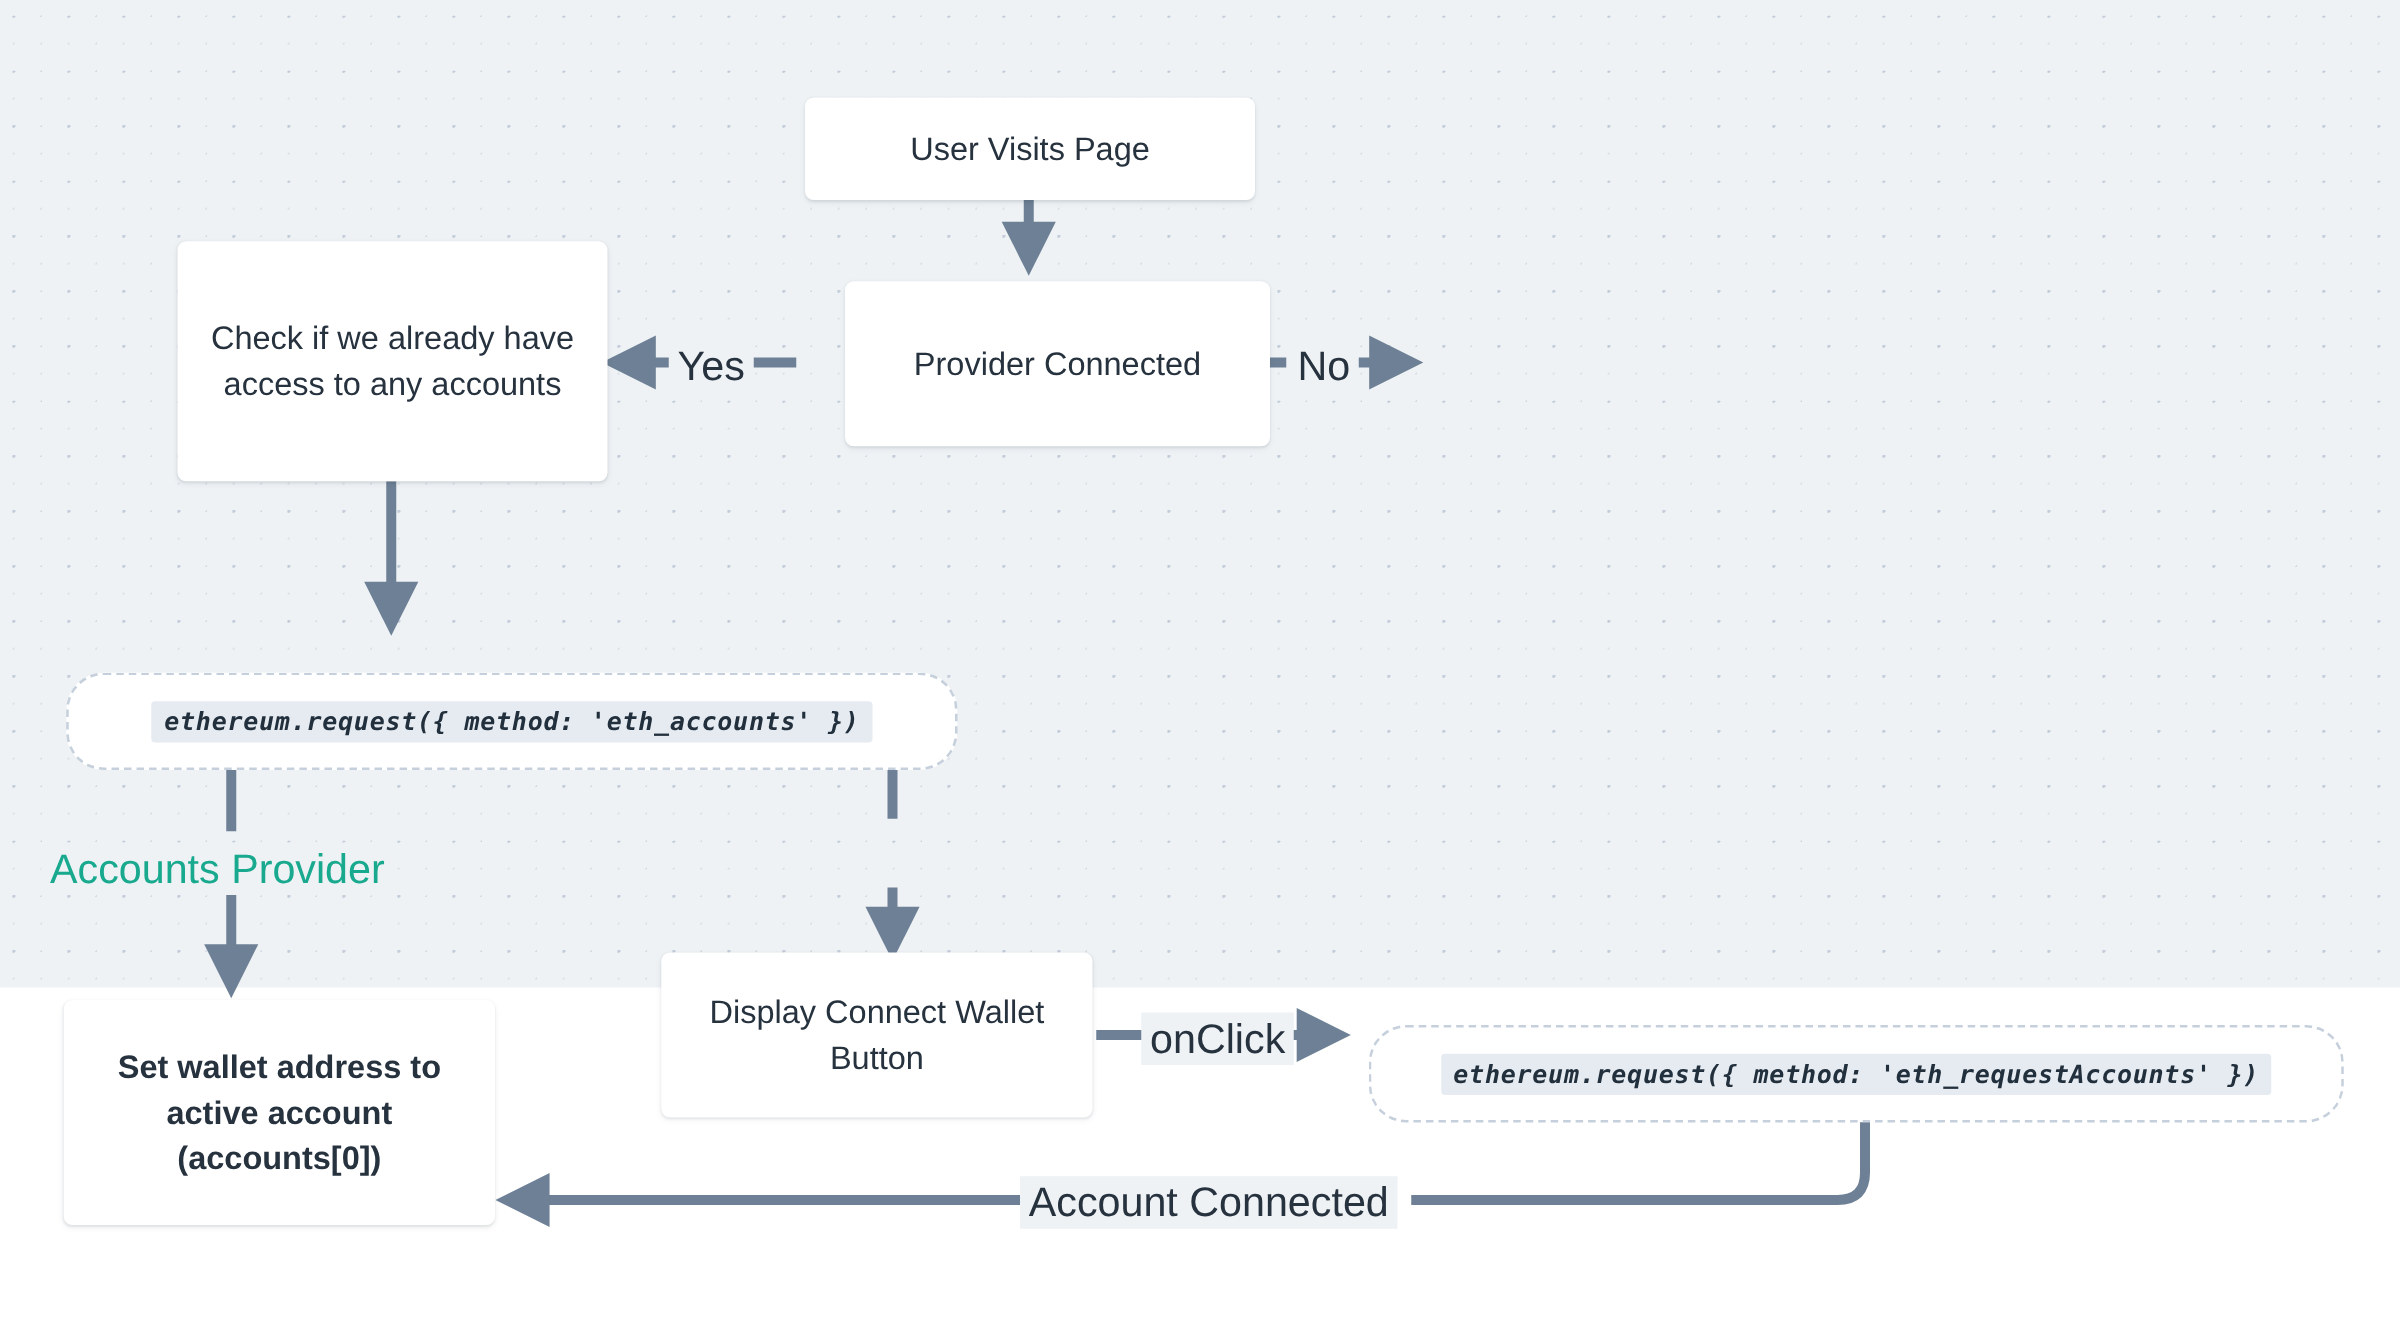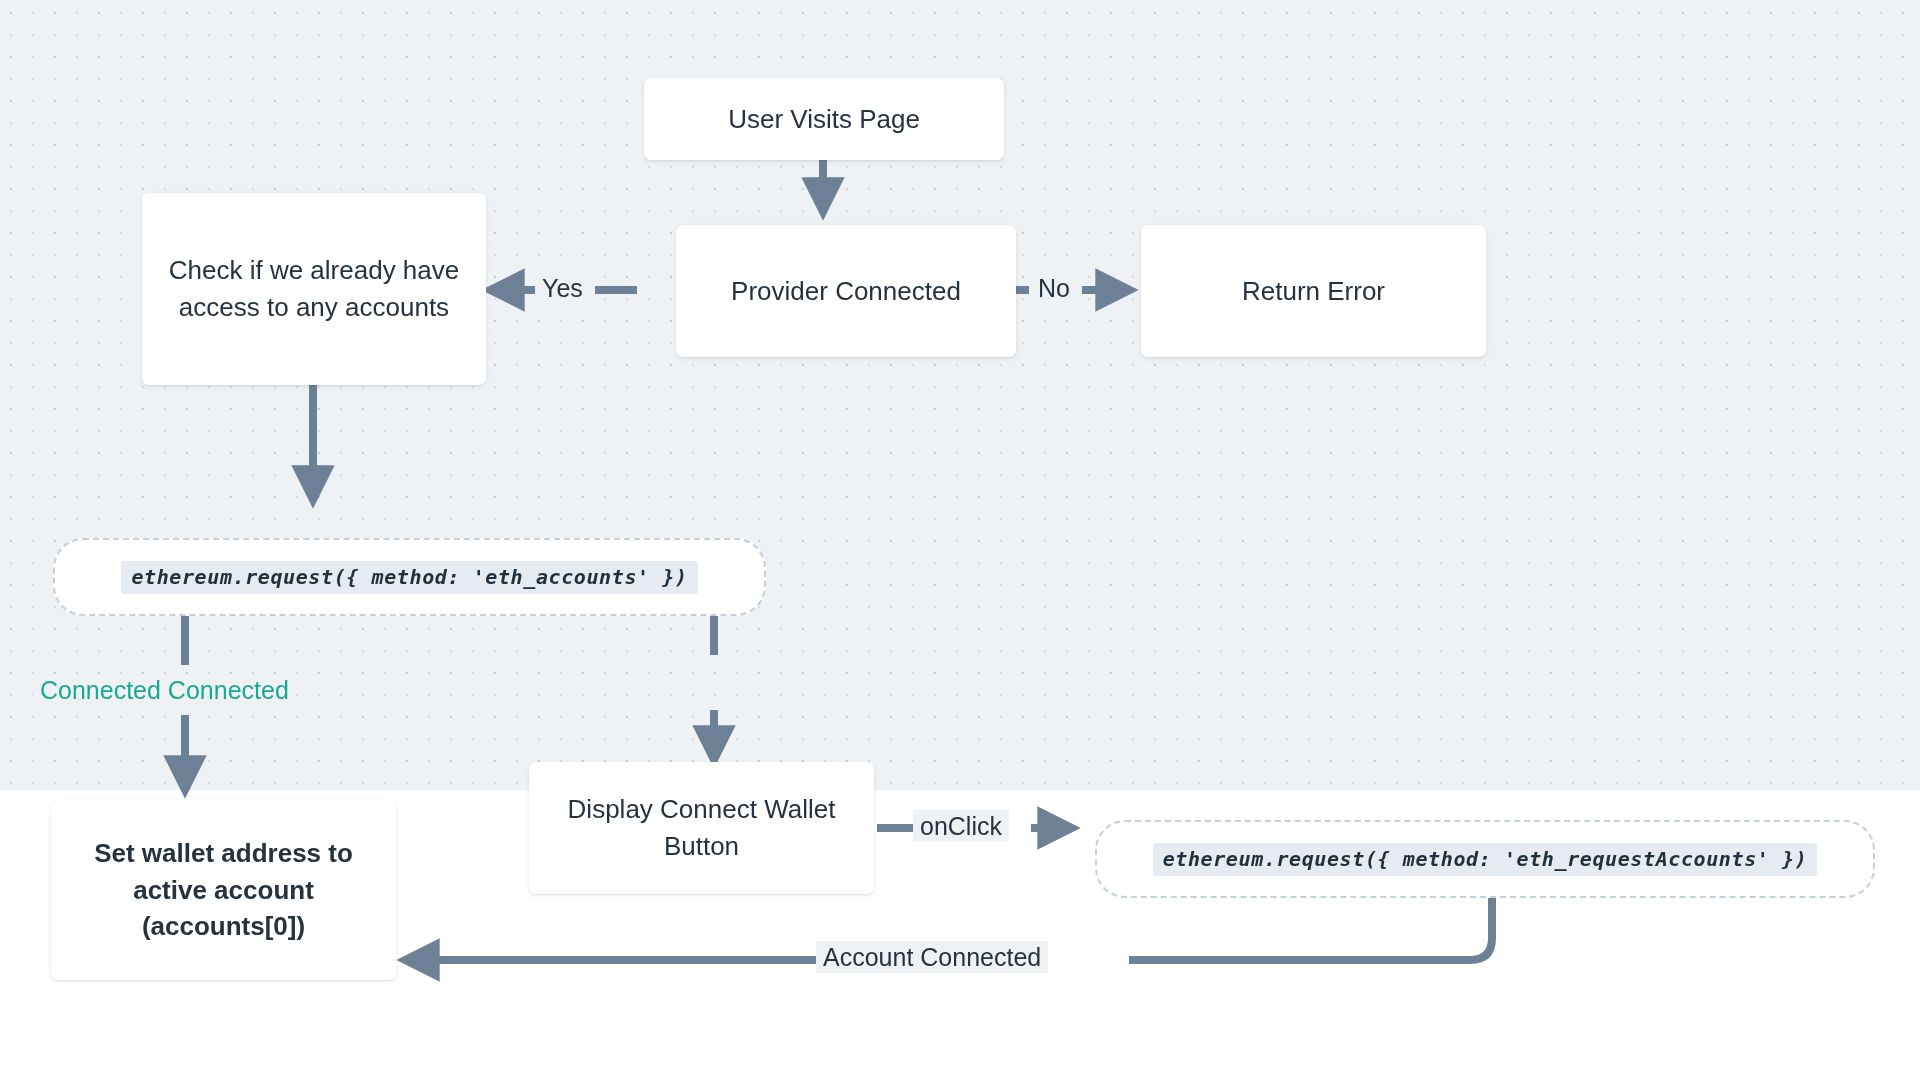--- a/index.html
+++ b/index.html
@@ -72,21 +72,21 @@
     top: 0; left: 0;
     width: 1920px; height: 1067px;
     z-index: 2;
     pointer-events: none;
   }
 
   
   .edge-label {
     position: absolute;
     z-index: 4;
-    font-size: 25px;
+    font-size: 33px;
     color: #27323f;
     background: #eef2f5;
     padding: 1px 7px;
     white-space: nowrap;
     line-height: 1.2;
   }
   .edge-label.teal   { color: #19a98e; }
   .edge-label.crimson{ color: #d63a54; }
 </style>
 </head>
@@ -136,23 +136,20 @@
   </div>
 
   <div class="node" style="left:676px; top:225px; width:340px; height:132px;padding-left:16px;">
     <span>Provider Connected</span>
   </div>
 
   <div class="node" style="left:142px; top:193px; width:344px; height:192px;text-align:center;">
     <span>Check if we already have access to any accounts</span>
   </div>
 
-  <div class="node" style="left:1141px; top:225px; width:345px; height:132px;">
-    <span>Return Error</span>
-  </div>
 
   <div class="node" style="left:529px; top:762px; width:345px; height:132px;">
     <span>Display Connect Wallet Button</span>
   </div>
 
   <div class="node" style="left:51px; top:800px; width:345px; height:180px;font-weight:bold;">
     <span>Set wallet address to active account (accounts[0])</span>
   </div>
 
   <div class="codenode" style="left:53px; top:508px; width:713px; height:78px;">
@@ -165,21 +162,21 @@
 
   <div class="edge-label" style="left:535px; top:272px;">
     <span>Yes</span>
   </div>
 
   <div class="edge-label" style="left:1031px; top:272px;">
     <span>No</span>
   </div>
 
   <div class="edge-label teal" style="left:33px; top:674px;">
-    <span>Connected Connected</span>
+    <span>Accounts Provider</span>
   </div>
 
 
   <div class="edge-label" style="left:913px; top:810px;">
     <span>onClick</span>
   </div>
 
   <div class="edge-label" style="left:816px; top:941px;">
     <span>Account Connected</span>
   </div>

